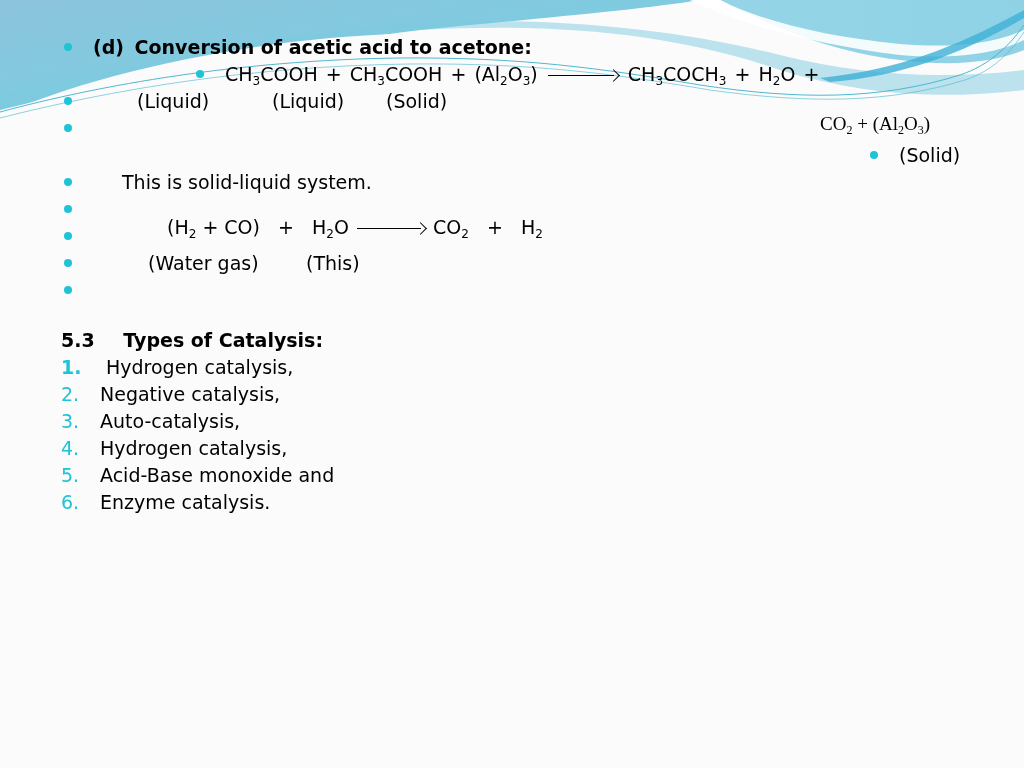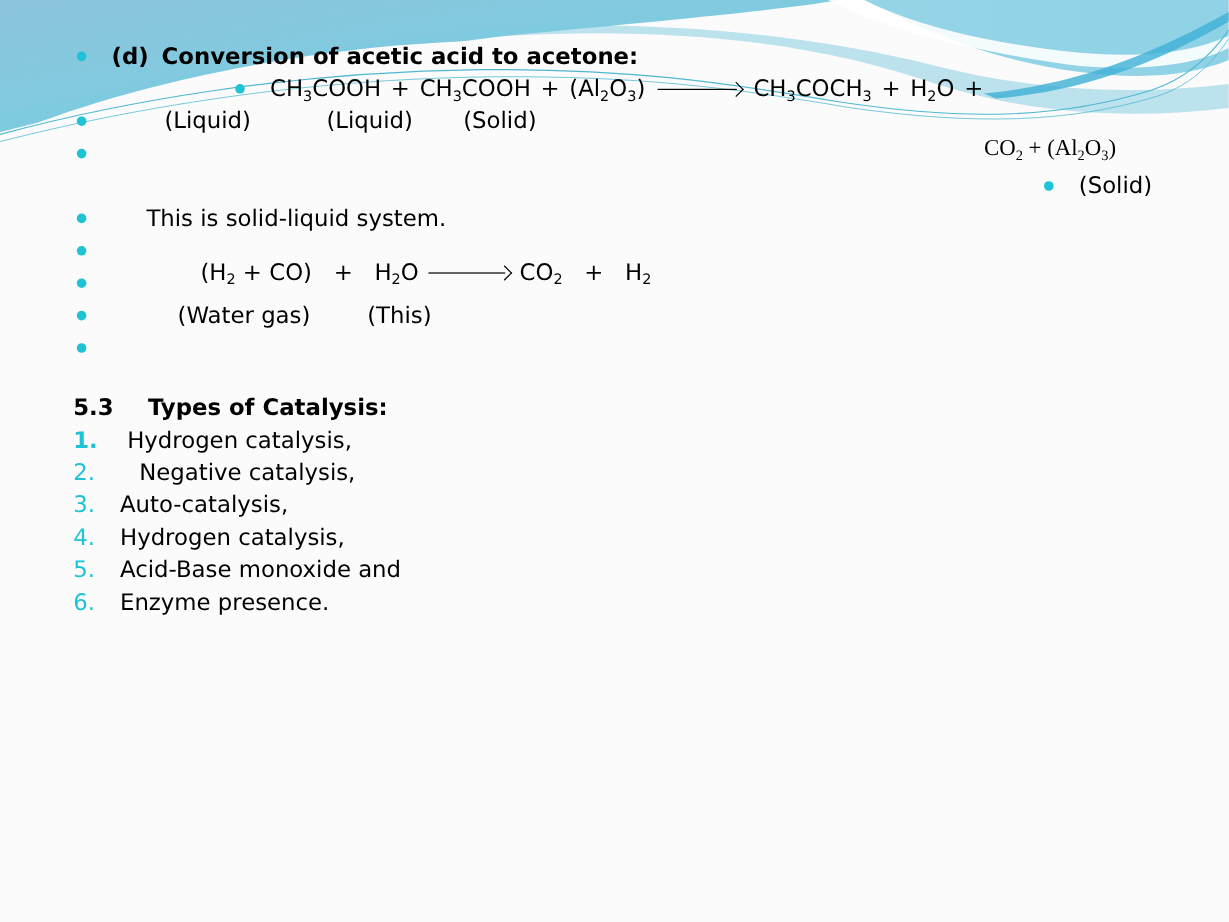--- a/index.html
+++ b/index.html
@@ -122,33 +122,33 @@
     <span style="margin-left:22px;">Types of Catalysis:</span>
   </div>
 
   <div>
     <div>
       <span class="num first" style="left:61px; top:355px;">1.</span>
       <span class="line" style="left:106px; top:355px;">Hydrogen catalysis,</span>
     </div>
     <div>
       <span class="num" style="left:61px; top:382px;">2.</span>
-      <span class="line" style="left:116px; top:382px;">Negative catalysis,</span>
+      <span class="line" style="left:100px; top:382px;">Negative catalysis,</span>
     </div>
     <div>
       <span class="num" style="left:61px; top:409px;">3.</span>
       <span class="line" style="left:100px; top:409px;">Auto-catalysis,</span>
     </div>
     <div>
       <span class="num" style="left:61px; top:436px;">4.</span>
       <span class="line" style="left:100px; top:436px;">Hydrogen catalysis,</span>
     </div>
     <div>
       <span class="num" style="left:61px; top:463px;">5.</span>
       <span class="line" style="left:100px; top:463px;">Acid-Base monoxide and</span>
     </div>
     <div>
       <span class="num" style="left:61px; top:490px;">6.</span>
-      <span class="line" style="left:100px; top:490px;">Enzyme presence.</span>
+      <span class="line" style="left:100px; top:490px;">Enzyme catalysis.</span>
     </div>
   </div>
 
 </div>
 
 </body></html>

